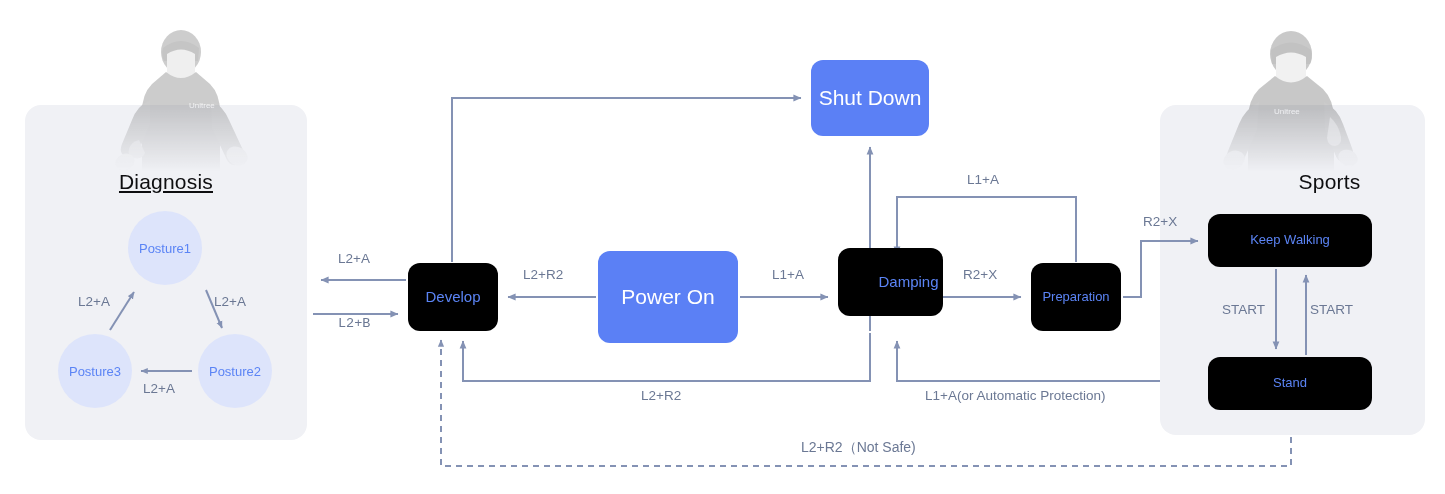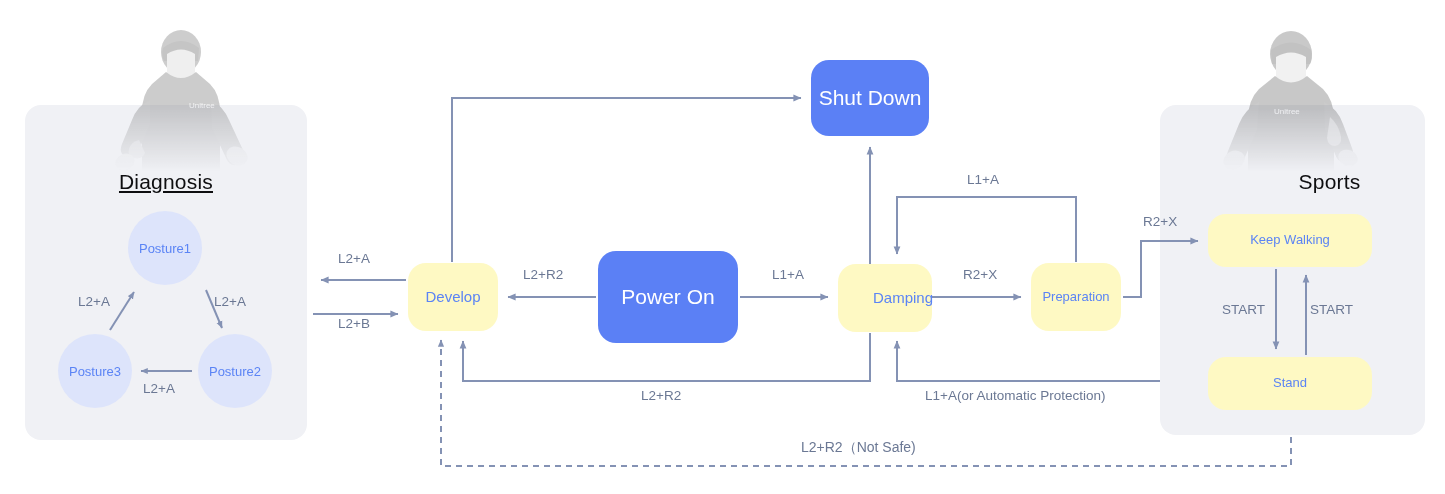--- a/index.html
+++ b/index.html
@@ -12,30 +12,30 @@
   #panel-sports{left:1160px;top:105px;width:265px;height:330px;}
 
   .panel-title{position:absolute;font-size:21px;color:#0e0e10;font-weight:400;
     text-align:center;width:100%;left:0;letter-spacing:.2px;}
 
   
   .robot{position:absolute;opacity:.30;filter:grayscale(1);pointer-events:none;}
 
   
   .node{position:absolute;display:flex;align-items:center;justify-content:center;
-    border-radius:18px;box-sizing:border-box;text-align:left;line-height:1.15;}
-  .node.light{background:#fef9c3;color:#5b84f5;}
+    border-radius:12px;box-sizing:border-box;text-align:left;line-height:1.15;}
+  .node.light{background:#000000;color:#5b84f5;}
   .node.solid{background:#5b80f5;color:#ffffff;}
   .circ{position:absolute;border-radius:50%;background:#dde4fb;color:#5b84f5;
     display:flex;align-items:center;justify-content:center;font-size:13px;}
 
   #n-develop{left:408px;top:263px;width:90px;height:68px;font-size:15px;}
   #n-poweron{left:598px;top:251px;width:140px;height:92px;font-size:21px;}
   #n-shutdown{left:811px;top:60px;width:118px;height:76px;font-size:21px;}
-  #n-damping{left:838px;top:264px;width:94px;height:68px;font-size:15px;padding-left:36px;}
+  #n-damping{left:838px;top:248px;width:105px;height:68px;font-size:15px;padding-left:36px;}
   #n-preparation{left:1031px;top:263px;width:90px;height:68px;font-size:13px;}
   #n-keepwalking{left:1208px;top:214px;width:164px;height:53px;font-size:13px;}
   #n-stand{left:1208px;top:357px;width:164px;height:53px;font-size:13px;}
 
   #c-p1{left:128px;top:211px;width:74px;height:74px;}
   #c-p2{left:198px;top:334px;width:74px;height:74px;}
   #c-p3{left:58px;top:334px;width:74px;height:74px;}
 
   
   .lbl{position:absolute;color:#6b7894;font-size:13.5px;white-space:nowrap;text-align:center;}
@@ -159,21 +159,21 @@
   <div class="node light" id="n-stand">Stand</div>
 
   <div class="circ" id="c-p1">Posture1</div>
   <div class="circ" id="c-p2">Posture2</div>
   <div class="circ" id="c-p3">Posture3</div>
 
   <div class="lbl" style="left:523px;top:267px;">L2+R2</div>
   <div class="lbl" style="left:772px;top:267px;">L1+A</div>
 
   <div class="lbl" style="left:338px;top:251px;">L2+A</div>
-  <div class="lbl" style="left:338px;top:316px;">L2+B</div>
+  <div class="lbl" style="left:338px;top:316px;font-family:Liberation Mono, monospace;">L2+B</div>
 
   <div class="lbl" style="left:963px;top:267px;">R2+X</div>
   <div class="lbl" style="left:967px;top:172px;">L1+A</div>
   <div class="lbl" style="left:1143px;top:214px;">R2+X</div>
 
   <div class="lbl" style="left:1222px;top:302px;">START</div>
   <div class="lbl" style="left:1310px;top:302px;">START</div>
 
   <div class="lbl" style="left:641px;top:388px;">L2+R2</div>
   <div class="lbl" style="left:925px;top:388px;">L1+A(or Automatic Protection)</div>

